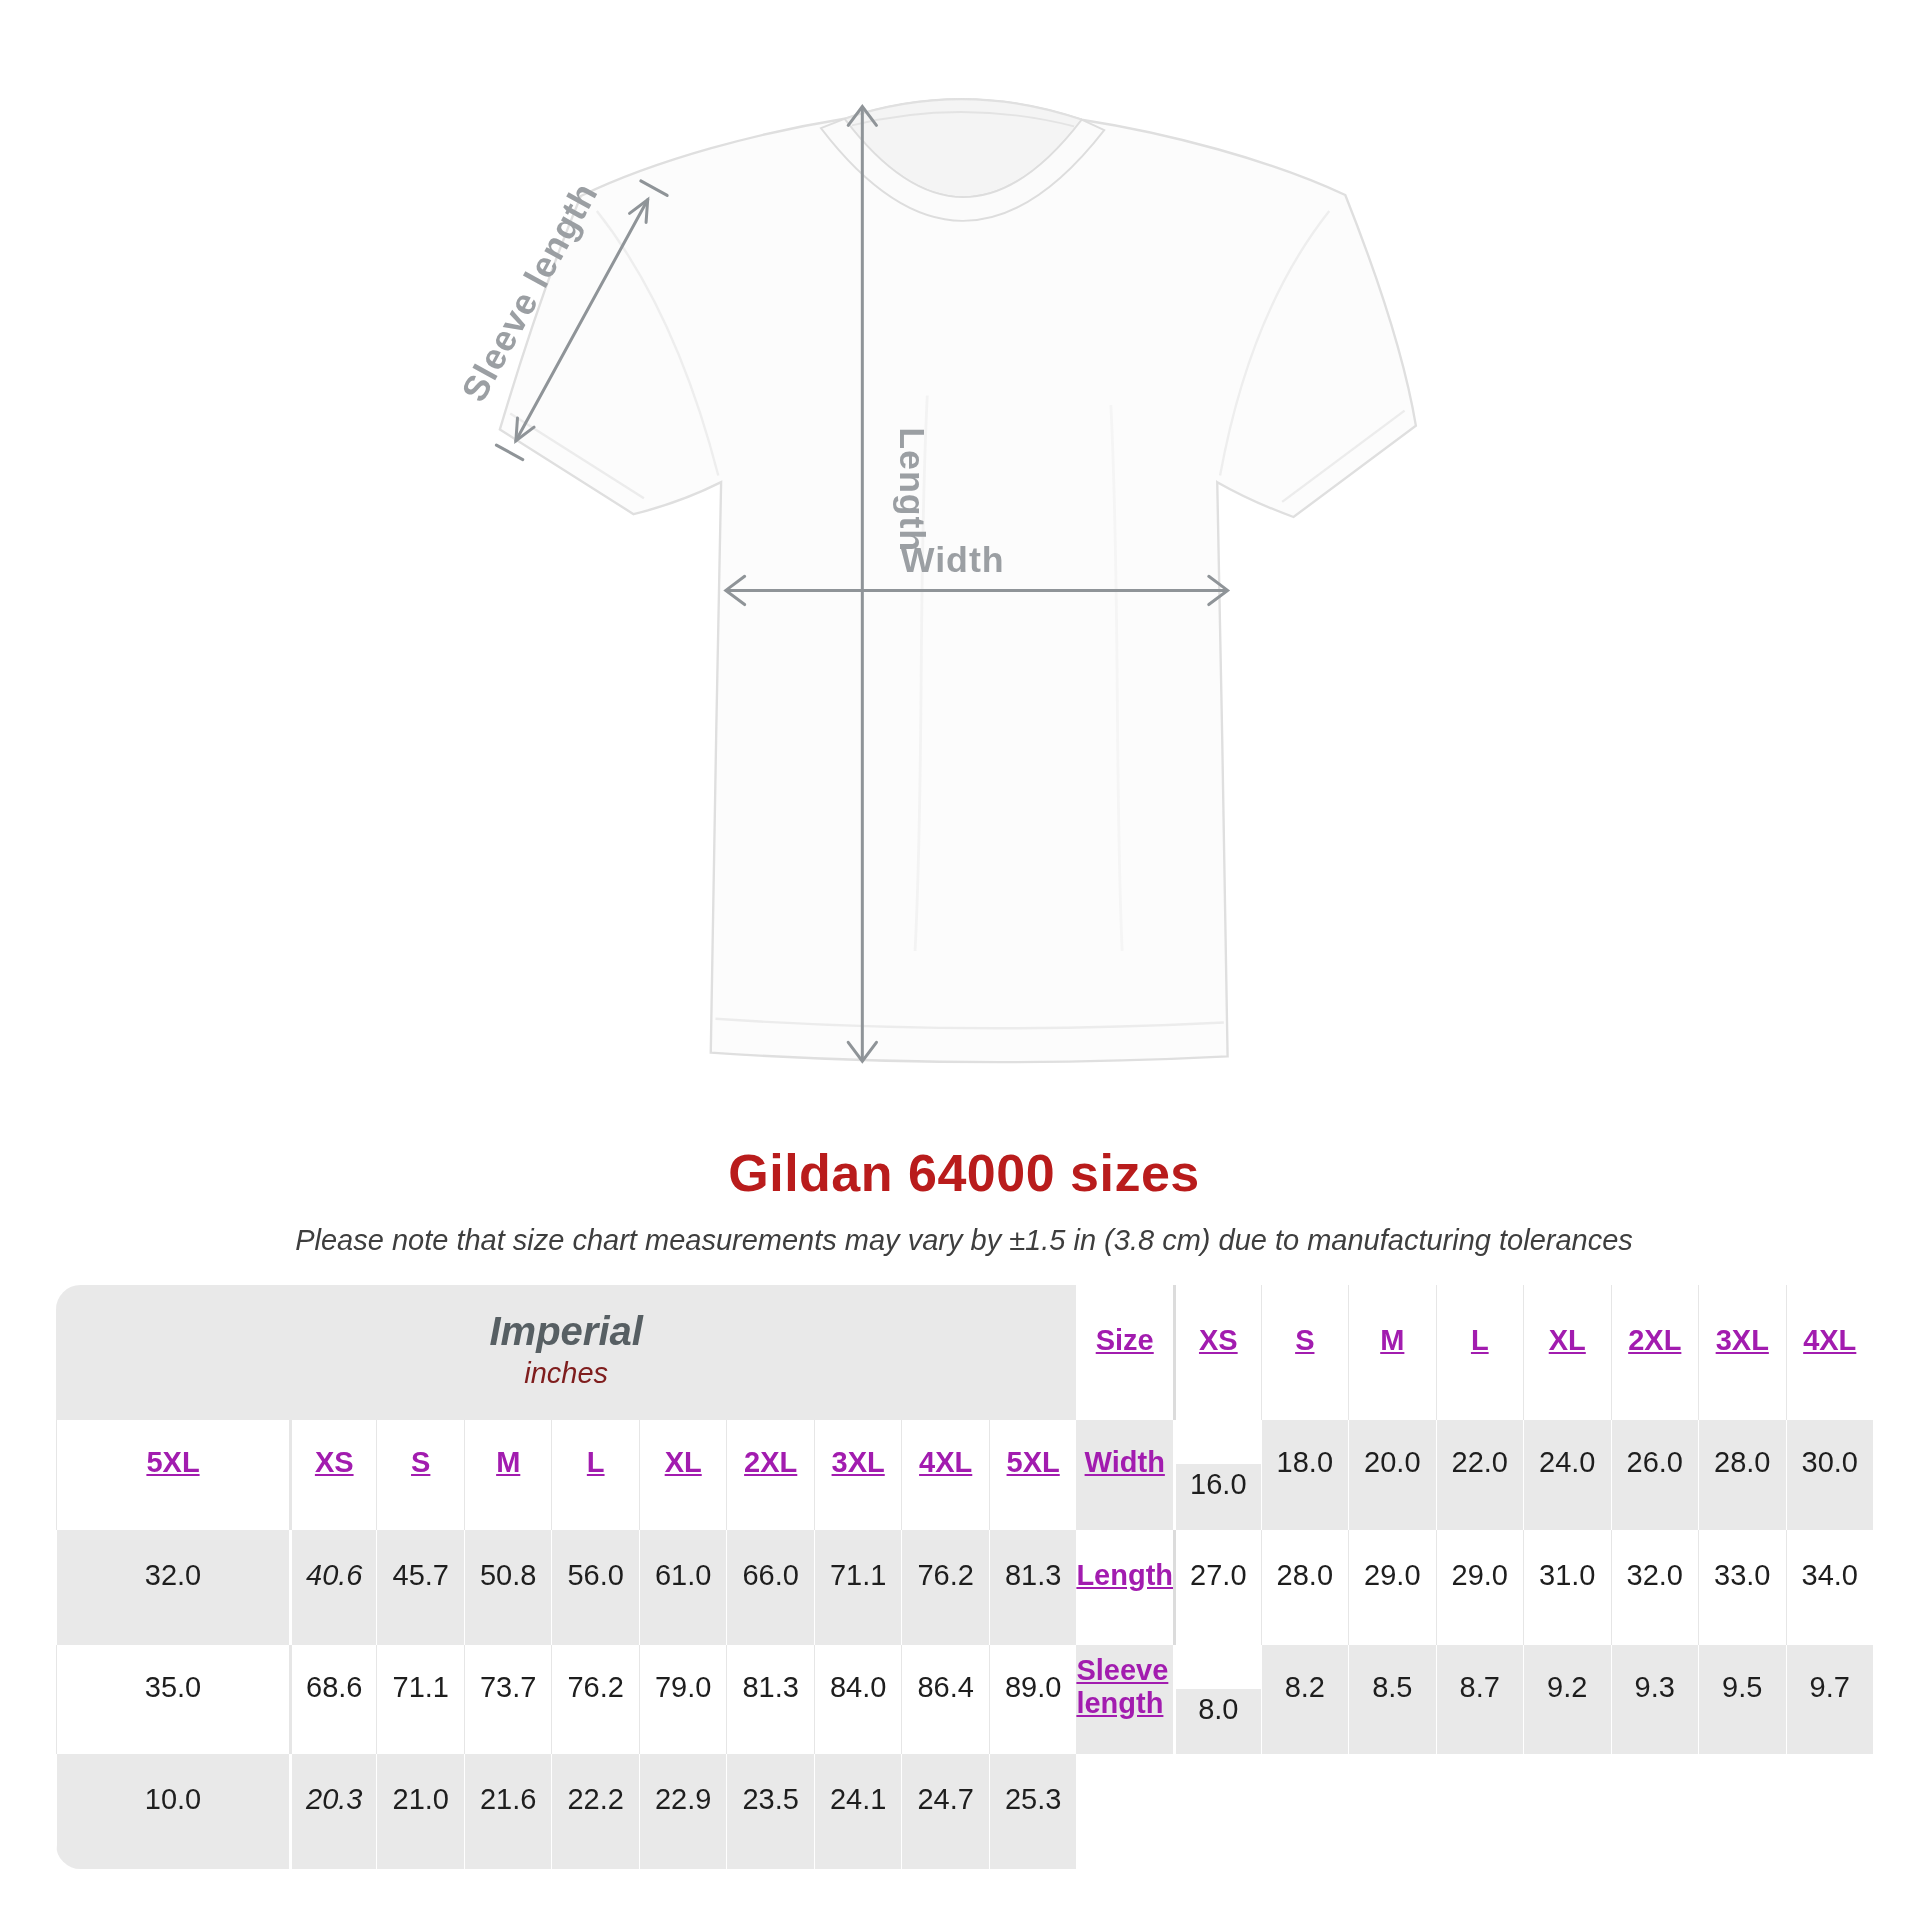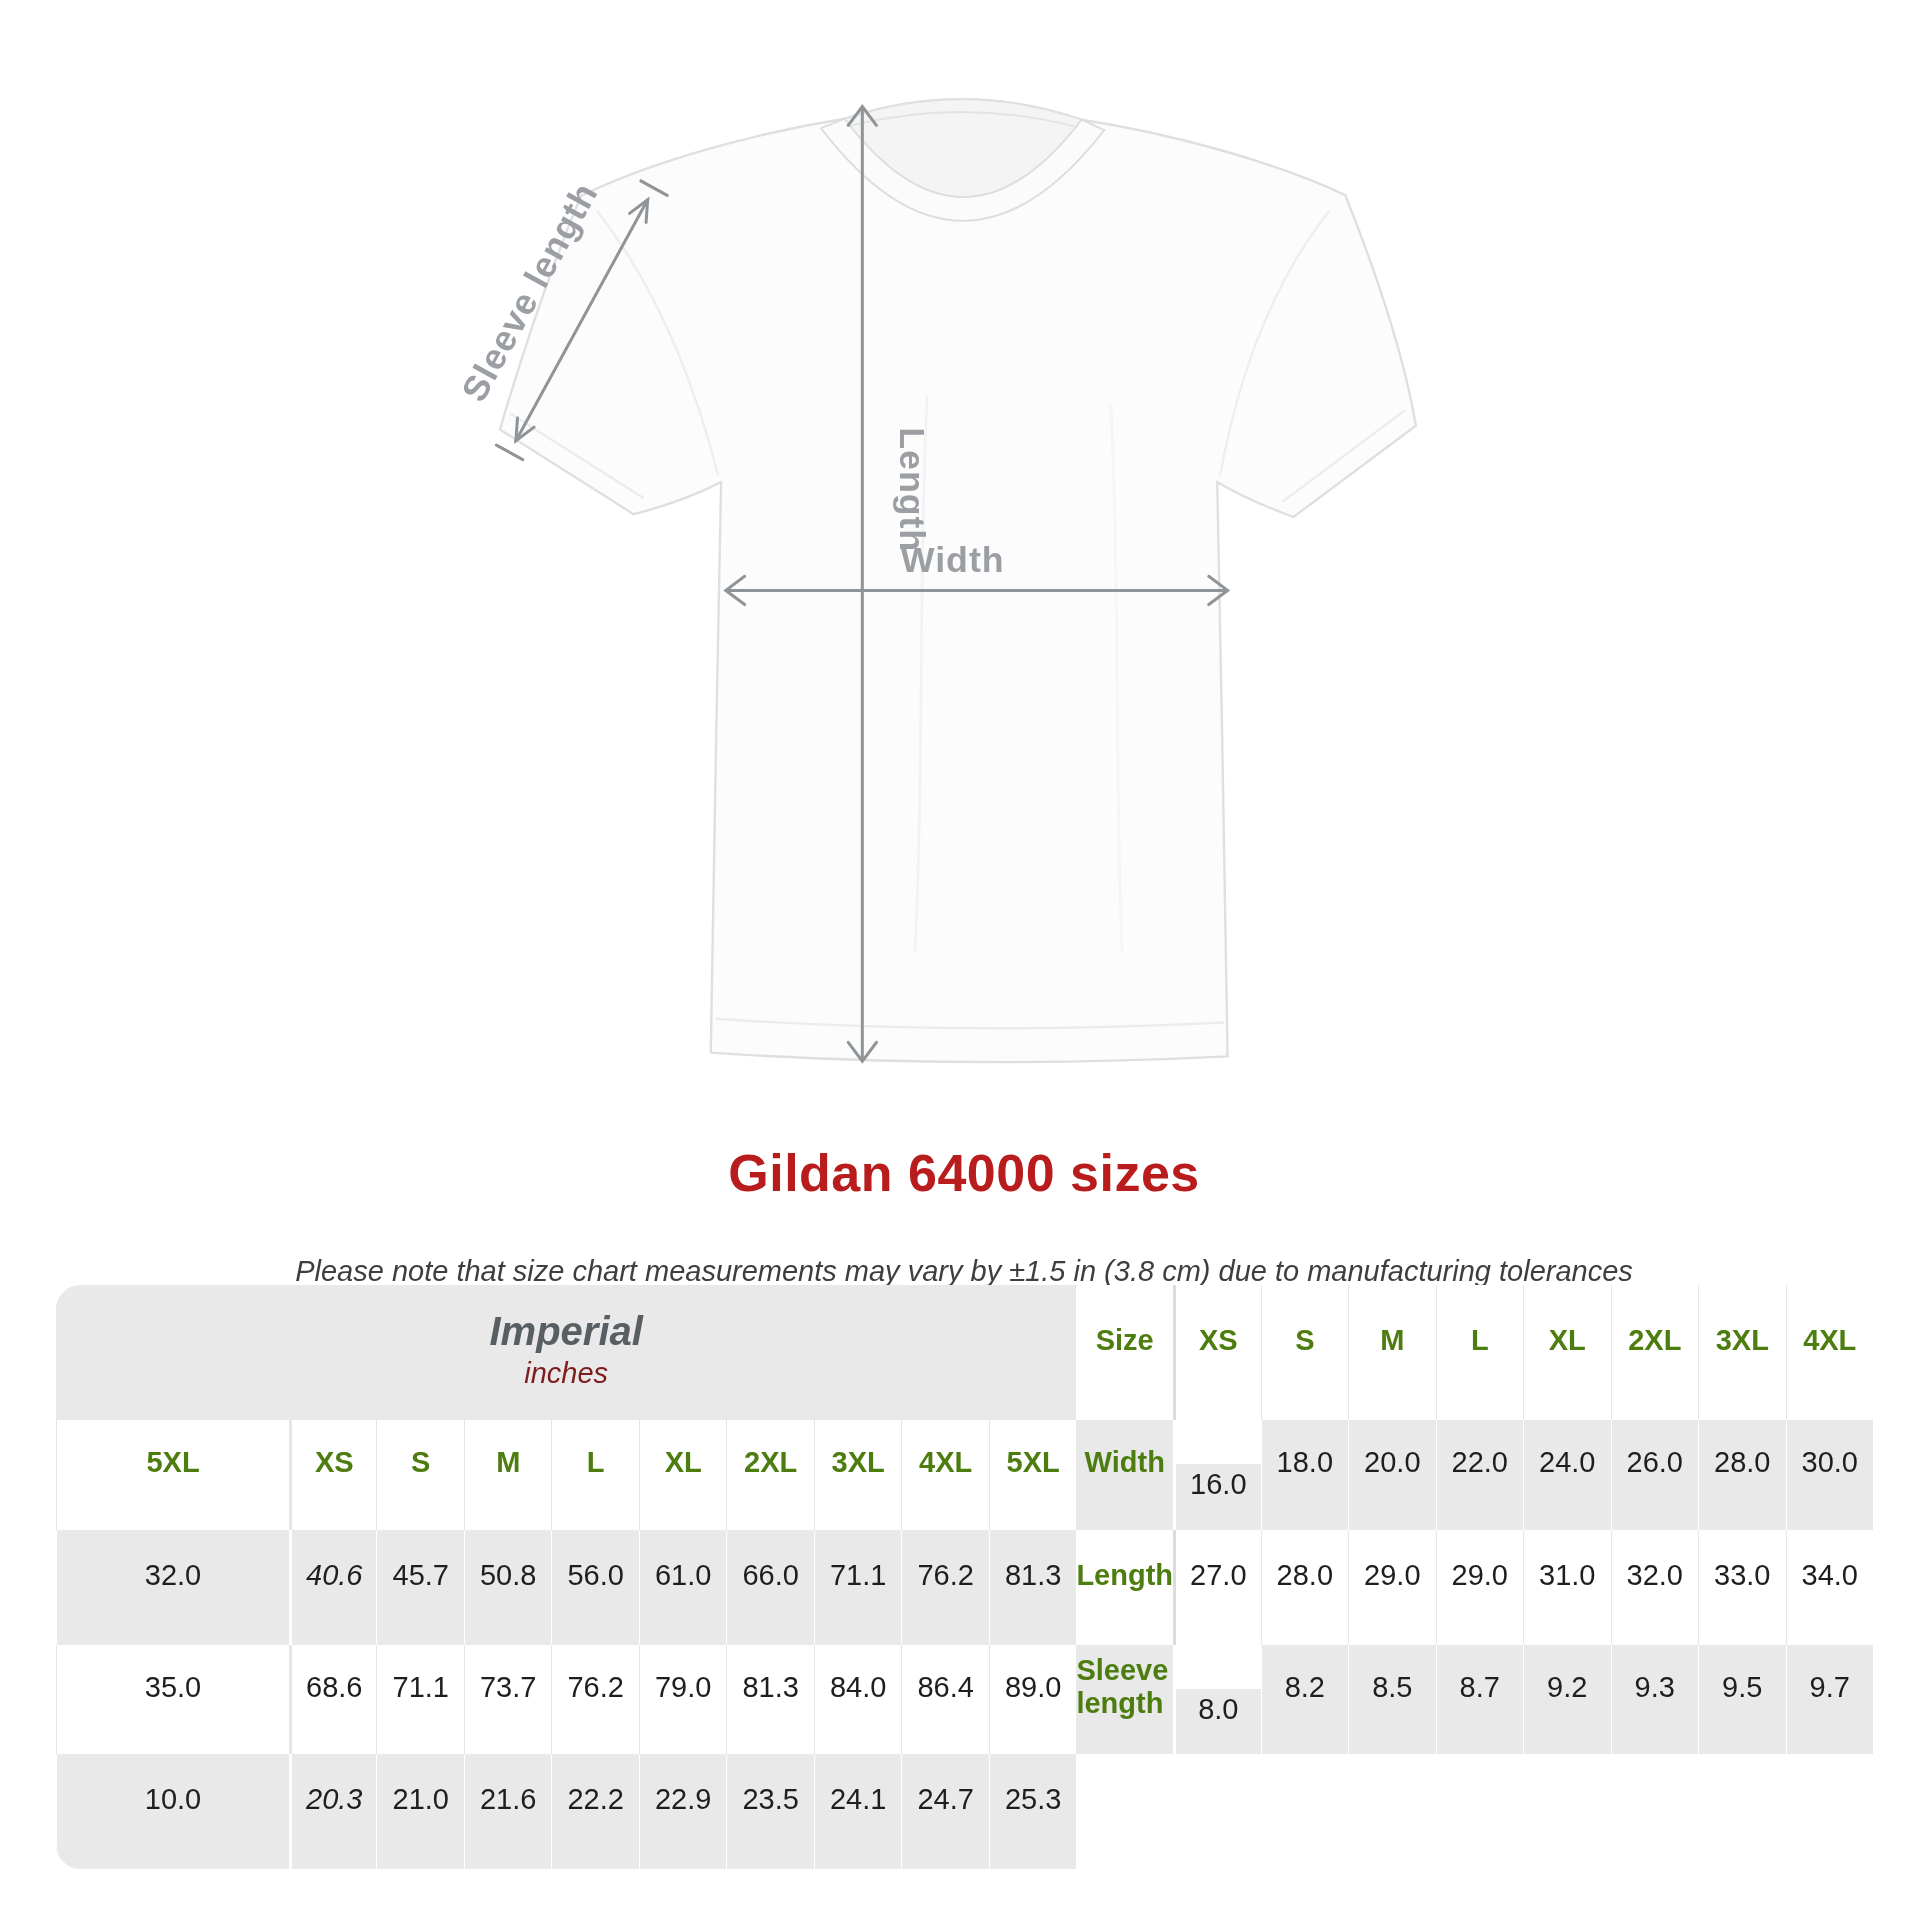--- a/index.html
+++ b/index.html
@@ -8,21 +8,21 @@
     background:#ffffff;font-family:"Liberation Sans",sans-serif;
   }
   .shirt-svg{position:absolute;left:0;top:0;}
   .shirt-svg text{font-family:"Liberation Sans",sans-serif;}
   .page-title{
     position:absolute;left:0;top:1143px;width:100%;text-align:center;
     font-size:52px;font-weight:700;color:#b91c1c;letter-spacing:0.5px;
   }
   .page-subtitle{
     position:absolute;left:0;top:1224px;width:100%;text-align:center;
-    font-size:29px;font-style:italic;color:#3e3e3e;margin-top:31px;
+    font-size:29px;font-style:italic;color:#3e3e3e;
   }
   .size-table{
     position:absolute;left:56px;top:1285px;width:1817px;height:584px;
     border-radius:24.5px;overflow:hidden;
     display:grid;grid-template-columns:233px repeat(18,1fr);
     grid-template-rows:135px 110px 115px 109px 115px;
   }
   .band{
     background:#e9e9e9;display:flex;flex-direction:column;
     align-items:center;justify-content:center;gap:3px;padding-bottom:5.6px;
@@ -31,21 +31,21 @@
   .band-right{grid-column:11/20;}
   .unit-name{font-size:40px;font-weight:700;font-style:italic;color:#575f63;}
   .unit-sub{font-size:29px;font-style:italic;color:#7f1d1d;}
   .trow{display:contents;}
   .cell{
     display:flex;align-items:center;justify-content:center;
     padding-bottom:24.5px;font-size:29px;
   }
   .r-white .cell{background:#ffffff;}
   .r-gray  .cell{background:#e9e9e9;}
-  .head{font-weight:700;color:#4d7c0f;}
+  .head{font-weight:700;color:#a21caf;text-decoration:underline;}
   .val{color:#1e1e1e;}
   .r-white .sep {border-left:1.9px solid #e6e6e6;}
   .r-white .sepL{border-left:3.8px solid #dcdcdc;}
   .r-white .sepM{border-left:3.8px solid #e6e6e6;}
   .r-gray  .sep {border-left:1.9px solid #ffffff;}
   .r-gray  .sepL{border-left:3.8px solid #ffffff;margin-top:44px;}
   .r-gray  .sepM{border-left:3.8px solid #ffffff;font-style:italic;}
 </style>
 </head>
 <body>

